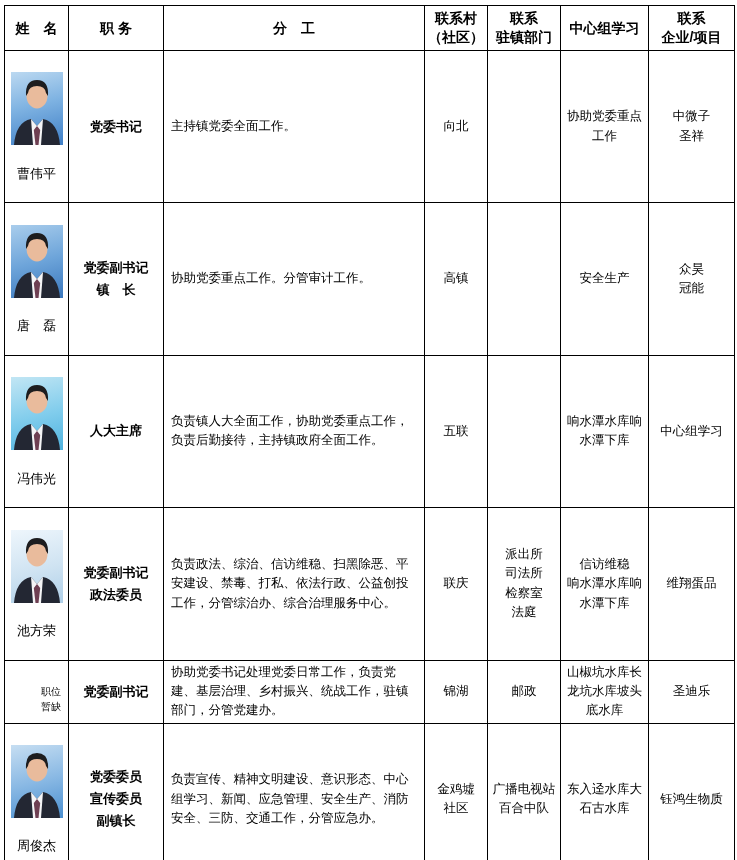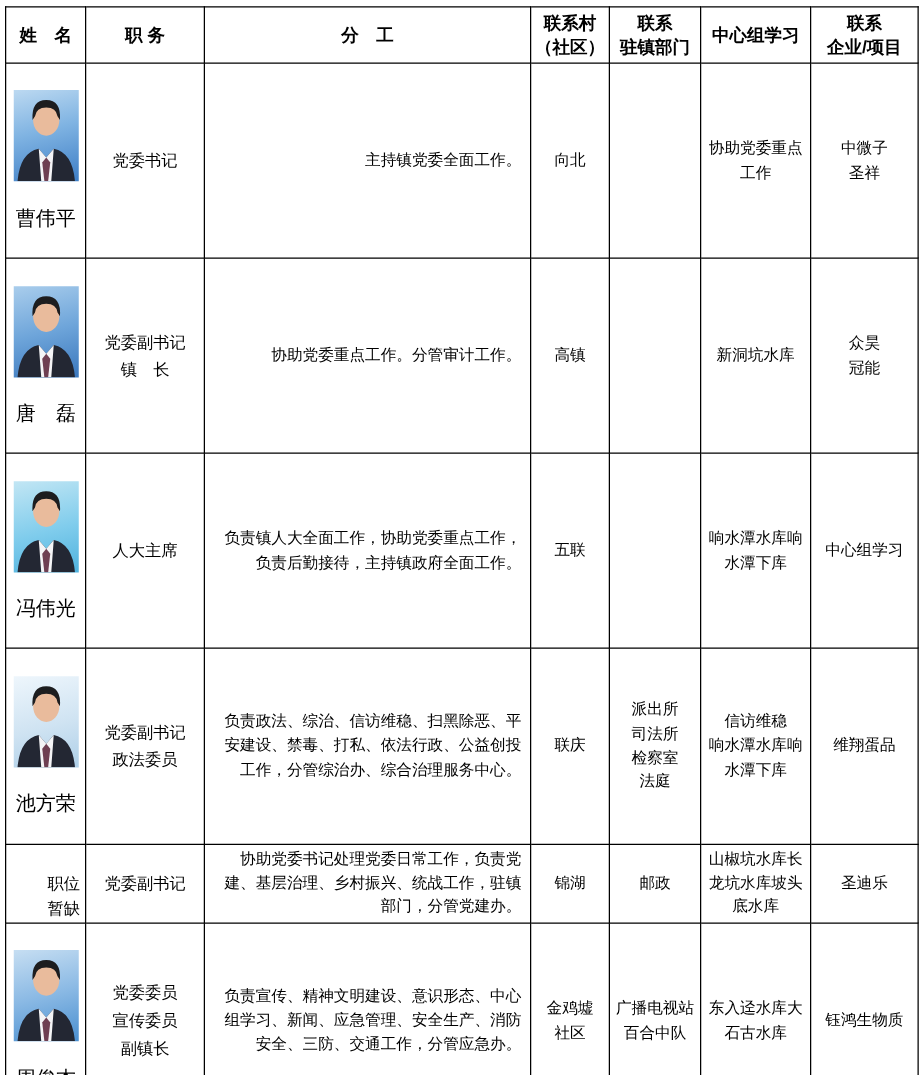--- a/index.html
+++ b/index.html
@@ -34,44 +34,44 @@
     word-break:break-all;
   }
   th{
     font-size:14px;
     font-weight:bold;
     line-height:1.35;
     height:40px;
     padding:2px 1px;
   }
   td.duty{
-    text-align:right;
+    text-align:left;
     padding:2px 7px;
   }
-  td.pos{font-weight:normal;font-size:13px;line-height:1.7;}
+  td.pos{font-weight:bold;font-size:13px;line-height:1.7;}
   tr.r1 td{height:101px}
   tr.r2 td{height:90px}
   tr.r3 td{height:90px}
   tr.r4 td{height:90px}
   tr.r5 td{height:52px}
   tr.r6 td{height:106px}
   .namecell{padding:1px 2px;}
   .photo{
     width:52px;height:73px;
     margin:1px auto 1px auto;
     overflow:hidden;
     position:relative;
   }
   .photo svg{display:block;width:100%;height:100%;}
   .nm{
-    font-size:16px;
+    font-size:13px;
     line-height:1.25;
     white-space:pre-line;
   }
-  .vacant{font-size:13px;line-height:1.5;padding-left:32px;}
+  .vacant{font-size:10px;line-height:1.5;padding-left:32px;}
   
   .ph1{background:linear-gradient(165deg,#bcd9f1 0%,#7fb3e2 45%,#3e7ec6 100%)}
   .ph2{background:linear-gradient(165deg,#a9cdec 0%,#6ea5da 50%,#3a77bd 100%)}
   .ph3{background:linear-gradient(165deg,#c2e6f4 0%,#7fccec 55%,#4fb2de 100%)}
   .ph4{background:linear-gradient(165deg,#eef6fc 0%,#cfe3f2 55%,#aecfe8 100%)}
   .ph6{background:linear-gradient(165deg,#c6def2 0%,#8ab9e4 50%,#4a8fd0 100%)}
 </style>
 </head>
 <body>
 
@@ -141,21 +141,21 @@
         <div class="photo ph2"><svg viewBox="0 0 52 73">
               <use href="#male-sil"></use>
             </svg></div>
         <div class="nm">唐　磊</div>
       </td>
       <td class="pos">党委副书记
 镇　长</td>
       <td class="duty">协助党委重点工作。分管审计工作。</td>
       <td>高镇</td>
       <td></td>
-      <td>新洞坑水库</td>
+      <td>安全生产</td>
       <td>众昊
 冠能</td>
     </tr>
 
     <tr class="r3">
       <td class="namecell">
         <div class="photo ph3"><svg viewBox="0 0 52 73">
               <use href="#male-sil"></use>
             </svg></div>
         <div class="nm">冯伟光</div>

